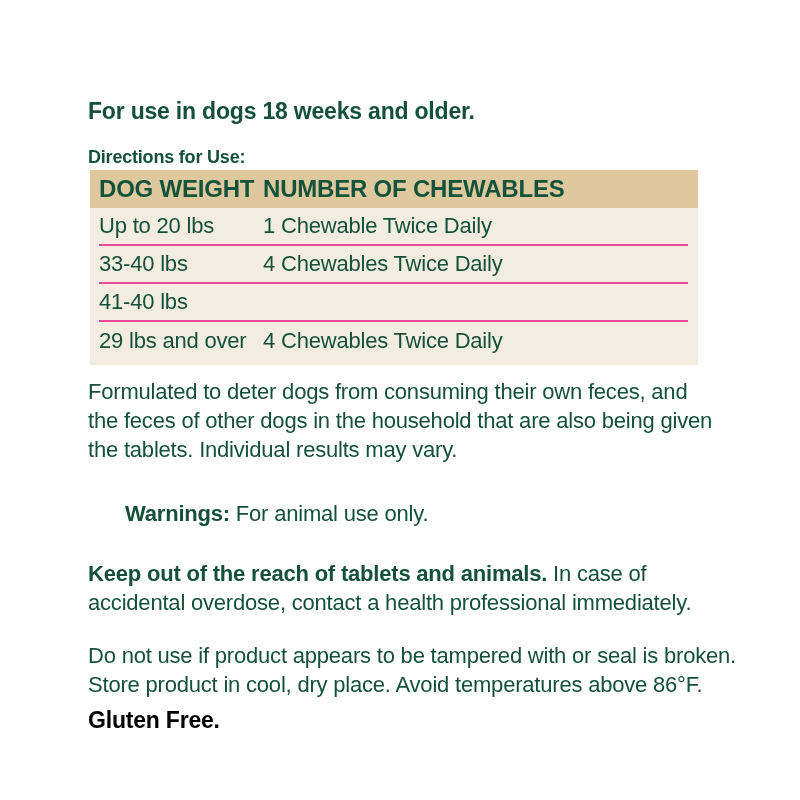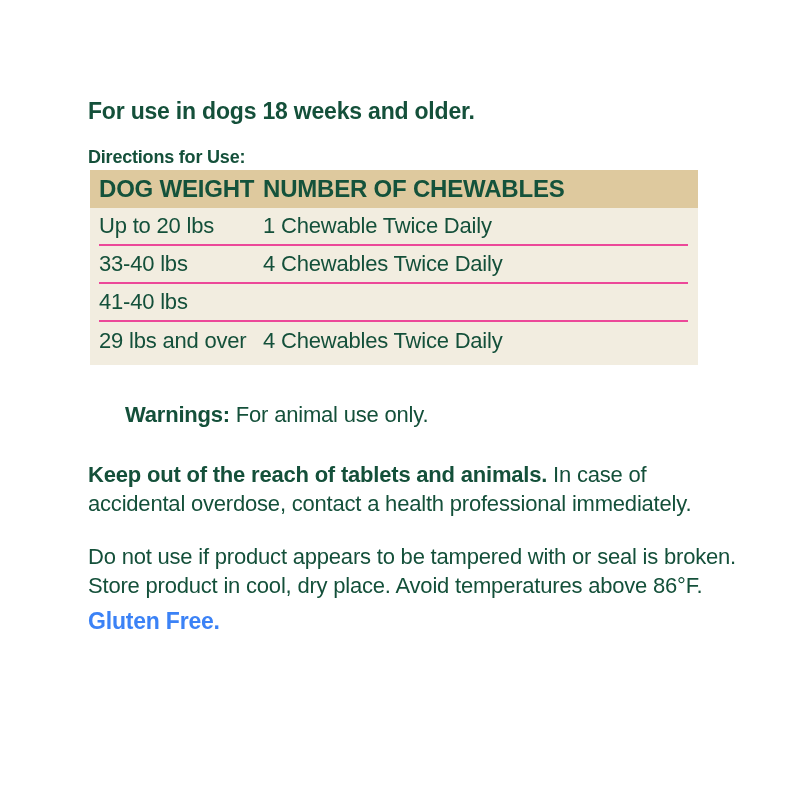--- a/index.html
+++ b/index.html
@@ -56,21 +56,21 @@
     white-space: pre-line;
   }
   .p-formulated { margin-top: 12px; }
   .p-warnings   { margin-top: 6px; margin-left: 37px; }
   .p-keepout    { margin-top: 2px; }
   .p-storage    { margin-top: 24px; }
   .bold-lead    { font-weight: 700; }
   .gluten-free {
     margin-top: 8px;
     font-size: 23px; font-weight: 700; line-height: 27px;
-    color: #3b82f6;
+    color: #000000;
   }
 </style>
 </head>
 <body>
 
 <div class="label-sheet">
 
   <div class="age-note">For use in dogs 18 weeks and older.</div>
 
   <div class="directions-heading">Directions for Use:</div>
@@ -92,20 +92,23 @@
       <div class="dosage-row">
         <span>41-40 lbs</span>
       </div>
       <div class="dosage-row">
         <span>29 lbs and over</span>
         <span>4 Chewables Twice Daily</span>
       </div>
     </div>
   </div>
 
+  <div class="body-text p-formulated">Formulated to deter dogs from consuming their own feces, and
+the feces of other dogs in the household that are also being given
+the tablets. Individual results may vary.</div>
 
   <div class="body-text p-warnings">
     <span class="bold-lead">Warnings:</span><span> For animal use only.</span>
   </div>
 
   <div class="body-text p-keepout">
     <span class="bold-lead">Keep out of the reach of tablets and animals.</span><span> In case of
 accidental overdose, contact a health professional immediately.</span>
   </div>
 

